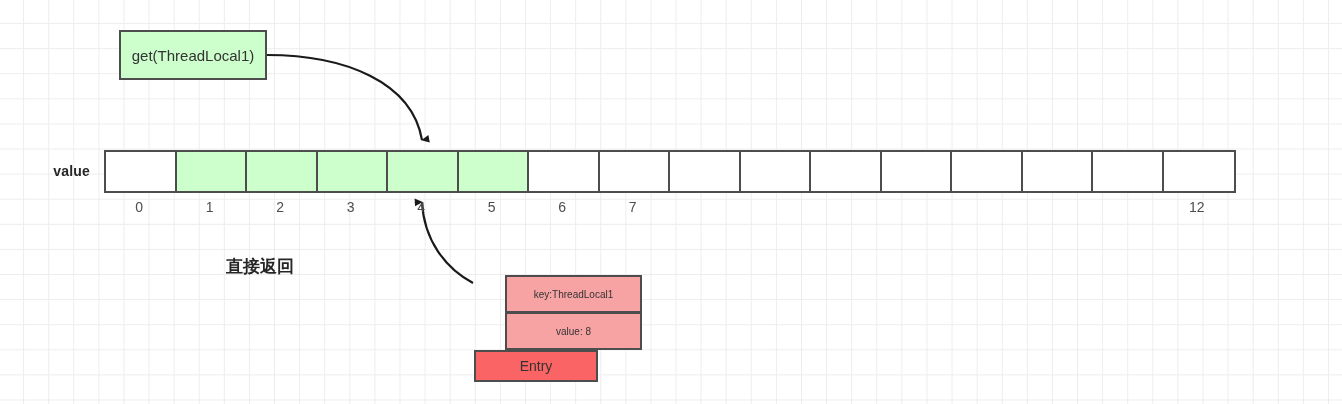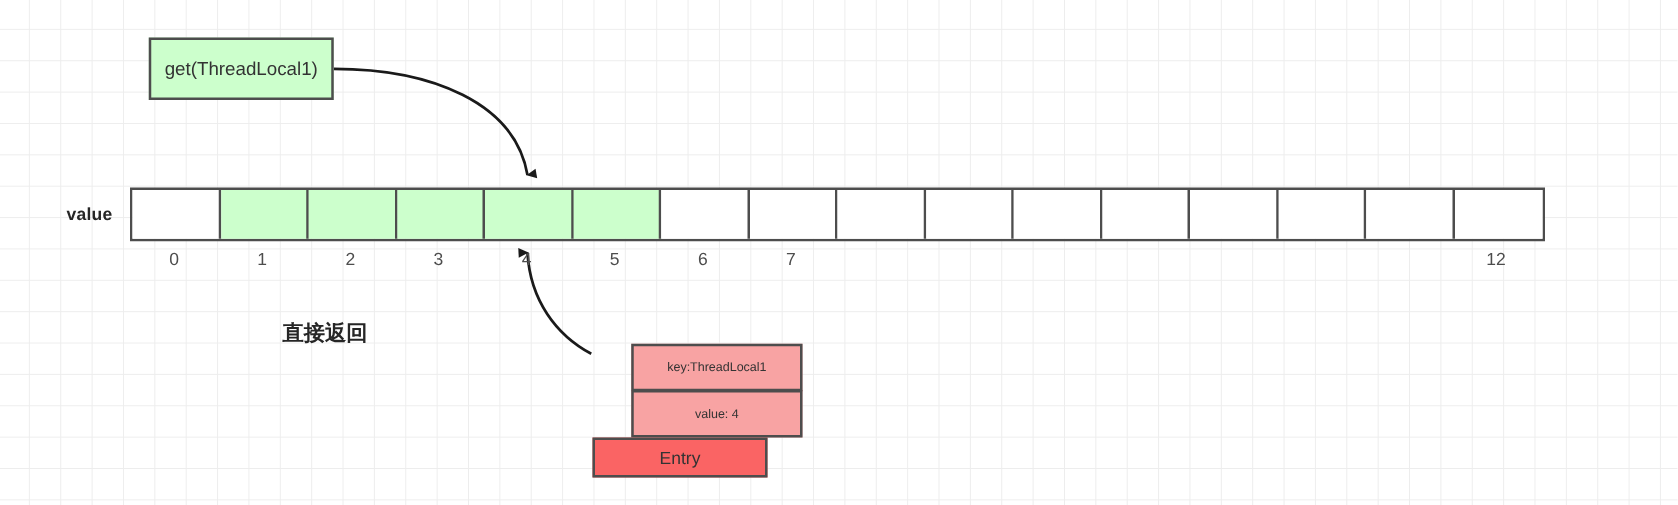--- a/index.html
+++ b/index.html
@@ -135,21 +135,21 @@
     height: 38px;
   }
   .entry-value {
     top: 312px;
     height: 38px;
   }
   .entry-title {
     position: absolute;
     left: 474px;
     top: 350px;
-    width: 140px;
+    width: 124px;
     height: 32px;
     background: #fa6464;
     border: 2px solid #4d4d4d;
     box-sizing: border-box;
     display: flex;
     align-items: center;
     justify-content: center;
     font-size: 14px;
     color: #333333;
   }
@@ -216,16 +216,16 @@
       <div class="index-cell"></div>
       <div class="index-cell"></div>
       <div class="index-cell">12</div>
     </div>
 
   <div class="note">
     <div>直接返回</div>
   </div>
 
   <div class="entry-kv entry-key">key:ThreadLocal1</div>
-  <div class="entry-kv entry-value">value: 4</div>
+  <div class="entry-kv entry-value">value: 8</div>
   <div class="entry-title">Entry</div>
 
 </div>
 
 </body></html>

